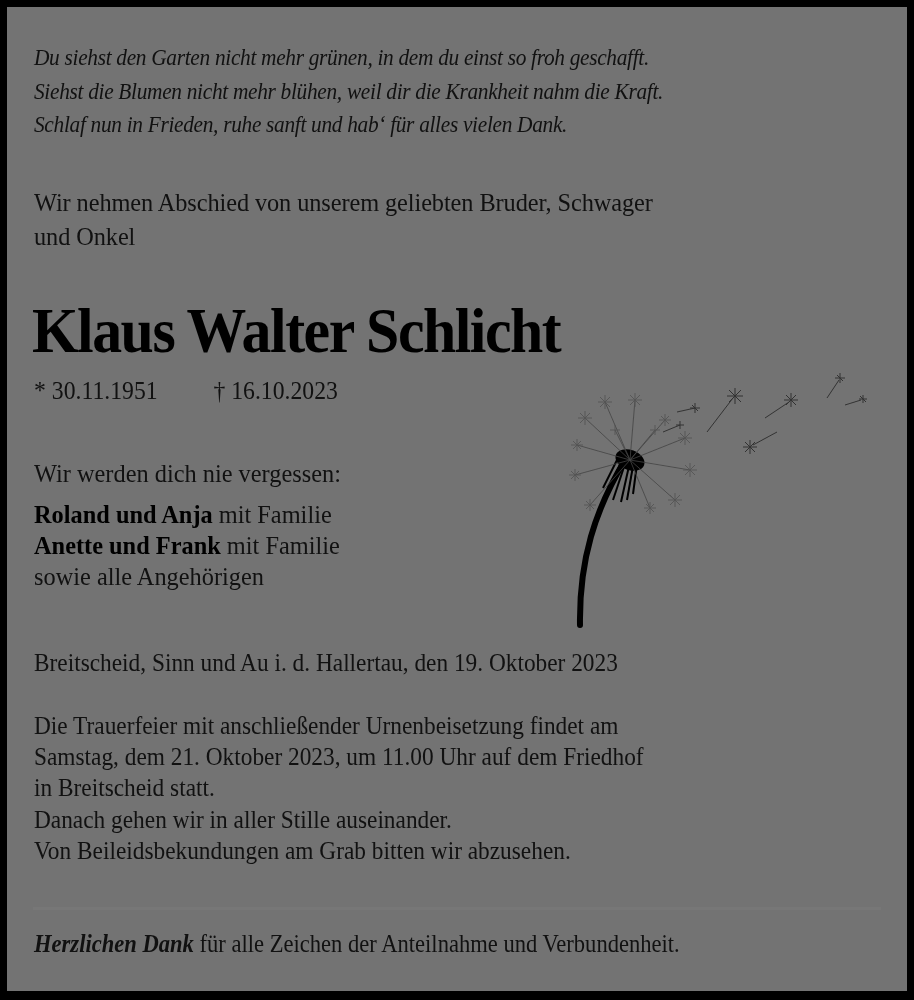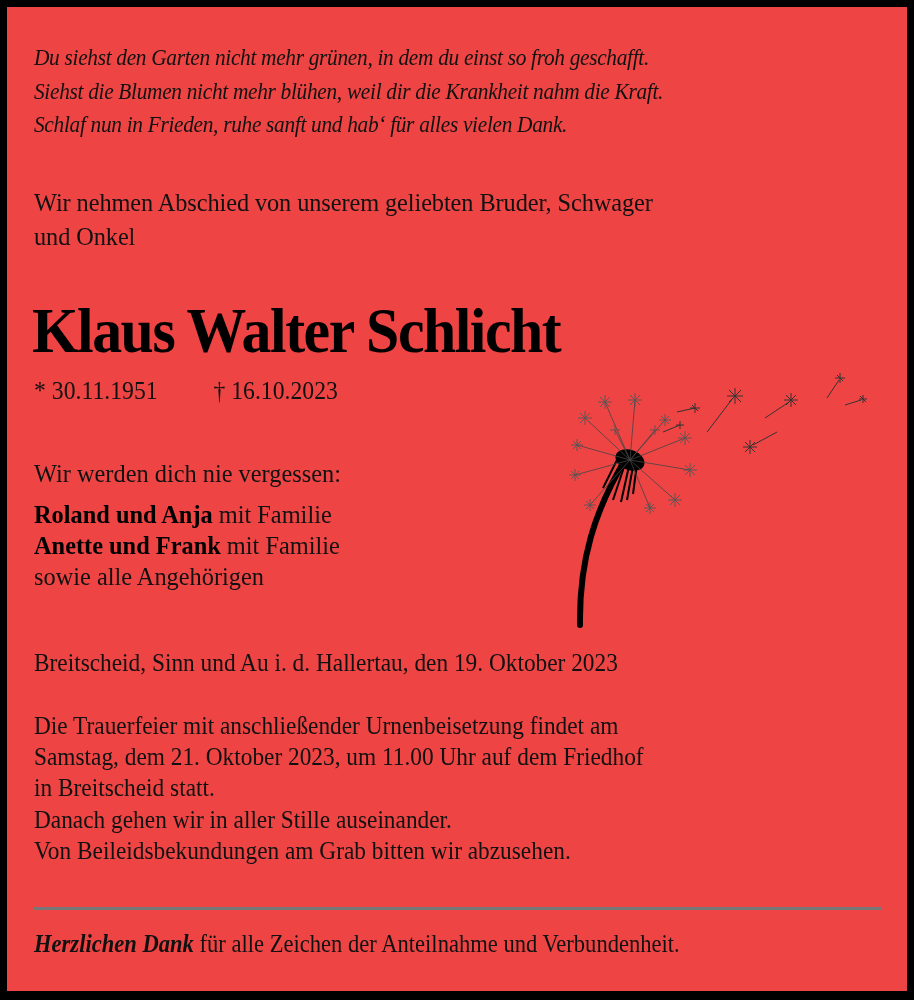--- a/index.html
+++ b/index.html
@@ -12,21 +12,21 @@
       height: 1000px;
       overflow: hidden;
       position: relative;
     }
     .frame {
       position: absolute;
       left: 7px;
       top: 7px;
       width: 900px;
       height: 984px;
-      background: #ef4444;
+      background: #737373;
       box-sizing: border-box;
       color: #111;
       font-family: "Liberation Serif", "DejaVu Serif", serif;
     }
     .abs { position: absolute; white-space: nowrap; }
 
     .poem {
       left: 27px;
       top: 34px;
       font-style: italic;

